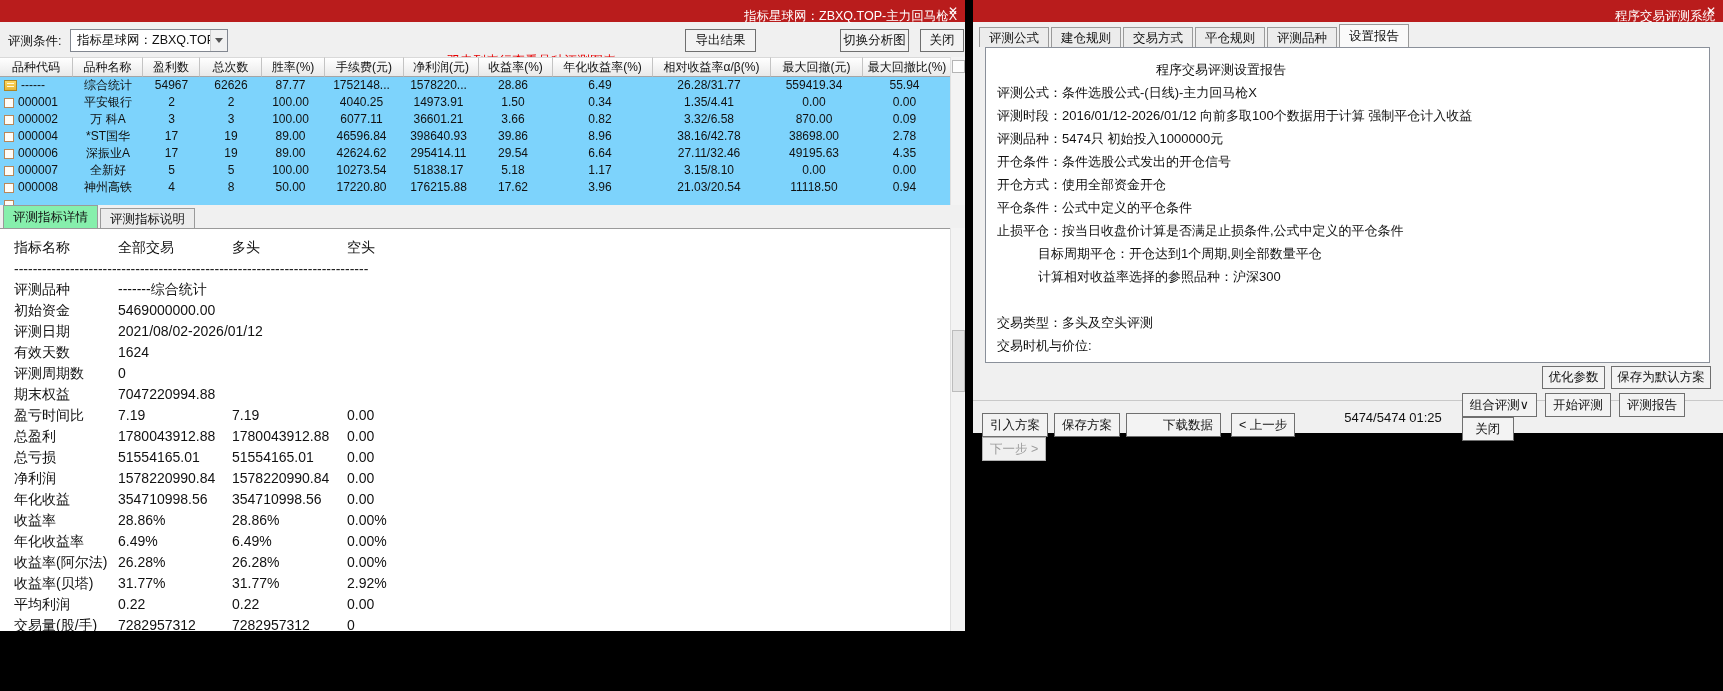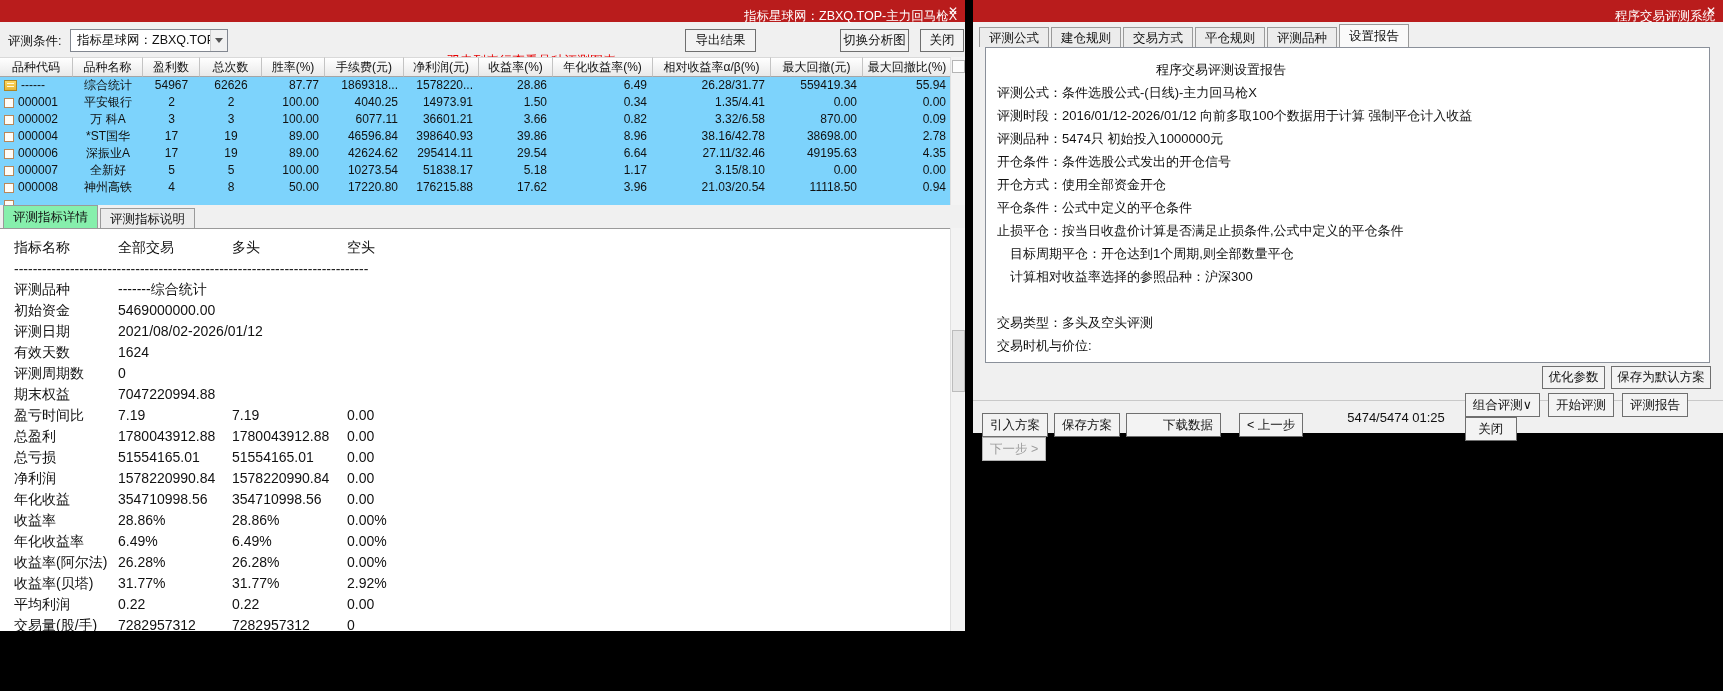--- a/index.html
+++ b/index.html
@@ -37,21 +37,21 @@
   .th { background:linear-gradient(#ffffff,#e9e9e9); border-right:1px solid #c3c3c3;
     border-bottom:1px solid #a5a5a5; border-top:1px solid #d9d9d9; font-size:12px;
     text-align:center; line-height:19px; white-space:nowrap; overflow:hidden; flex:none; }
   .tr { display:flex; height:17px; font-size:12px; line-height:17px; }
   .td { flex:none; white-space:nowrap; overflow:hidden; }
   .c0{width:73px} .c1{width:70px} .c2{width:57px} .c3{width:62px} .c4{width:63px}
   .c5{width:79px} .c6{width:75px} .c7{width:74px} .c8{width:100px} .c9{width:118px}
   .c10{width:92px} .c11{width:89px}
   .td.c0 { display:flex; align-items:center; gap:4px; padding-left:4px; }
   .td.c1,.td.c2,.td.c3 { text-align:center; }
-  .td.c4,.td.c5,.td.c6,.td.c7,.td.c8,.td.c9,.td.c10,.td.c11 { text-align:right; padding-right:6px; }
+  .td.c4,.td.c5,.td.c6,.td.c7,.td.c8,.td.c9,.td.c10,.td.c11 { text-align:center; padding-right:6px; }
   .icon-folder { width:13px; height:11px; flex:none; display:inline-block;
     background:linear-gradient(#ffd95f,#e6b637); border:1px solid #ad8526; position:relative; }
   .icon-folder::after { content:""; position:absolute; left:2px; top:2px; width:7px;
     height:1px; background:#fff8e0; box-shadow:0 3px 0 #fff8e0; }
   .icon-box { width:10px; height:10px; flex:none; display:inline-block;
     background:#fffdf8; border:1px solid #b9885a; }
   
   .sb { position:absolute; width:15px; background:#f3f3f3; border-left:1px solid #e0e0e0; }
   .sb-table { left:950px; top:57px; height:148px; }
   .sb-btn { width:13px; height:13px; margin:3px auto 0; background:#fdfdfd; border:1px solid #b5b5b5; }
@@ -71,21 +71,21 @@
   .drow.dhead { height:23px; line-height:23px; }
   .dashes { padding-left:14px; height:20px; line-height:20px; white-space:nowrap;
     overflow:hidden; color:#222; }
   
   .tabs-right { position:absolute; top:24px; left:6px; right:0; height:23px; }
   .rtab.active { background:#fafafa; height:23px; margin-top:0; line-height:23px; }
   .report { position:absolute; left:12px; top:47px; width:725px; height:316px;
     background:#fff; border:1px solid #8a909a; overflow:hidden; font-size:13px; }
   .report-title { width:470px; text-align:center; margin-top:11px; height:22px; line-height:22px; }
   .rline { padding-left:11px; height:23px; line-height:23px; white-space:nowrap; }
-  .rline.indent { padding-left:24px; }
+  .rline.indent { padding-left:52px; }
   #btn-optimize { position:absolute; top:366px; right:118px; width:63px; height:23px; }
   #btn-savedef { position:absolute; top:366px; right:12px; width:100px; height:23px; }
   .toolbar { position:absolute; left:0; right:0; top:400px; height:33px;
     border-top:1px solid #c9c9c9; display:flex; align-items:center; padding:0 9px; gap:6px; }
   .tb-btn { height:24px; padding:0 7px; min-width:52px; }
   .status { font-size:13px; margin-left:8px; white-space:nowrap; }
   .spacer { flex:1; }
 </style>
 </head>
 <body>
@@ -126,21 +126,21 @@
     <div id="tbody">
         <div class="tr">
           <div class="td c0">
             <span class="icon-folder"></span>
             <span class="code">------</span>
           </div>
           <div class="td c1">综合统计</div>
           <div class="td c2">54967</div>
           <div class="td c3">62626</div>
           <div class="td c4">87.77</div>
-          <div class="td c5">1869318...</div>
+          <div class="td c5">1752148...</div>
           <div class="td c6">1578220...</div>
           <div class="td c7">28.86</div>
           <div class="td c8">6.49</div>
           <div class="td c9">26.28/31.77</div>
           <div class="td c10">559419.34</div>
           <div class="td c11">55.94</div>
         </div>
         <div class="tr">
           <div class="td c0">
             <span class="icon-box"></span>
@@ -391,18 +391,18 @@
         <div class="rline indent">目标周期平仓：开仓达到1个周期,则全部数量平仓</div>
         <div class="rline indent">计算相对收益率选择的参照品种：沪深300</div>
         <div class="rline"></div>
         <div class="rline">交易类型：多头及空头评测</div>
         <div class="rline">交易时机与价位:</div>
       </div>
   </div>
   <button class="btn" id="btn-optimize">优化参数</button>
   <button class="btn" id="btn-savedef">保存为默认方案</button>
   <div class="toolbar">
-    <span id="tb-left"><button class="btn tb-btn" style="margin-right: 6px;">引入方案</button><button class="btn tb-btn" style="margin-right: 6px;">保存方案</button><button class="btn tb-btn" style="margin-right: 18px; padding-left: 36px;">下载数据</button><button class="btn tb-btn" style="margin-right: 6px; margin-top: 40px;">&lt; 上一步</button><button class="btn tb-btn disabled" disabled="" style="margin-right: 6px;">下一步 &gt;</button></span>
+    <span id="tb-left"><button class="btn tb-btn" style="margin-right: 6px;">引入方案</button><button class="btn tb-btn" style="margin-right: 6px;">保存方案</button><button class="btn tb-btn" style="margin-right: 10px; padding-left: 36px;">下载数据</button><button class="btn tb-btn" style="margin-right: 6px; margin-top: 40px;">&lt; 上一步</button><button class="btn tb-btn disabled" disabled="" style="margin-right: 6px;">下一步 &gt;</button></span>
     <span class="status">5474/5474 01:25</span>
     <span class="spacer"></span>
     <span id="tb-right"><button class="btn tb-btn" style="margin-left: 8px;">组合评测∨</button><button class="btn tb-btn" style="margin-left: 8px;">开始评测</button><button class="btn tb-btn" style="margin-left: 8px;">评测报告</button><button class="btn tb-btn" style="margin-left: 8px;">关闭</button></span>
   </div>
 </div>
 
 </body></html>

